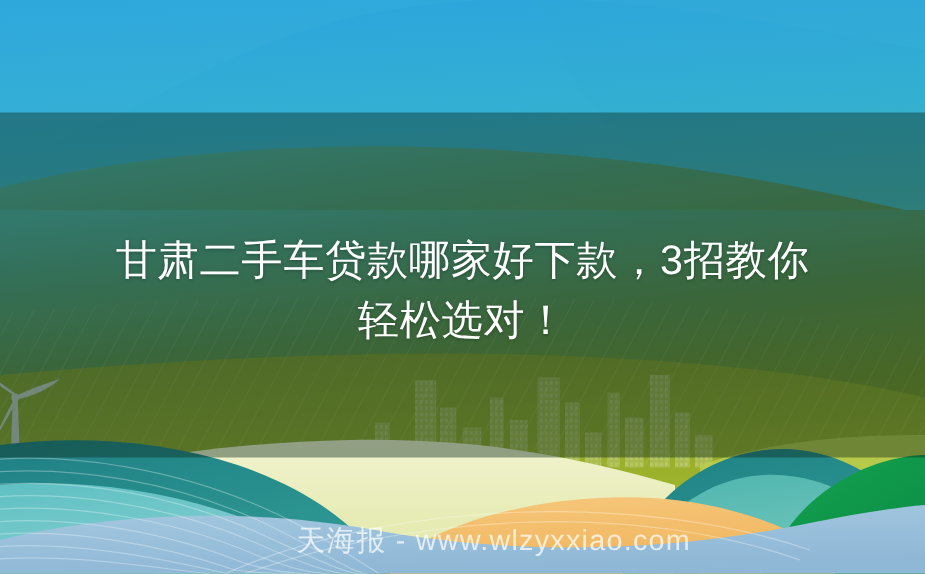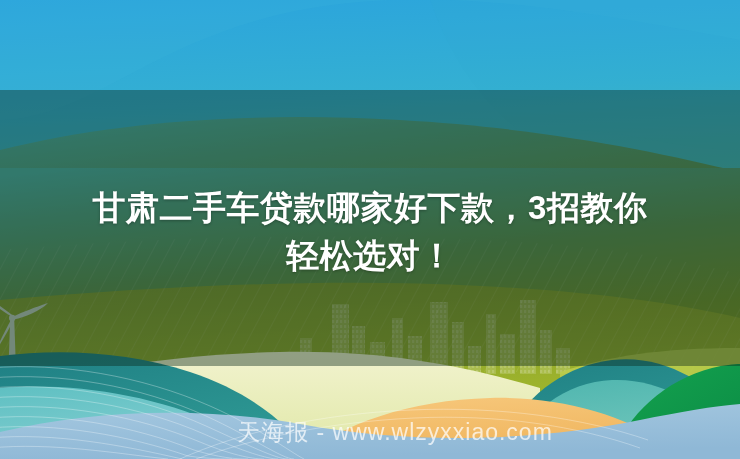--- a/index.html
+++ b/index.html
@@ -24,21 +24,21 @@
   }
 
   
   .headline{
     position:absolute;left:0;top:184px;width:740px;
     text-align:center;
     color:#ffffff;
     font-size:33px;
     line-height:48px;
     letter-spacing:0.5px;
-    font-weight:700;
+    font-weight:400;
     text-shadow:0 1px 3px rgba(0,0,0,0.30);
     white-space:pre-line;
     pointer-events:none;
   }
 
   
   .watermark{
     position:absolute;left:0;top:418px;width:740px;
     text-align:center;
     color:rgba(255,255,255,0.72);

